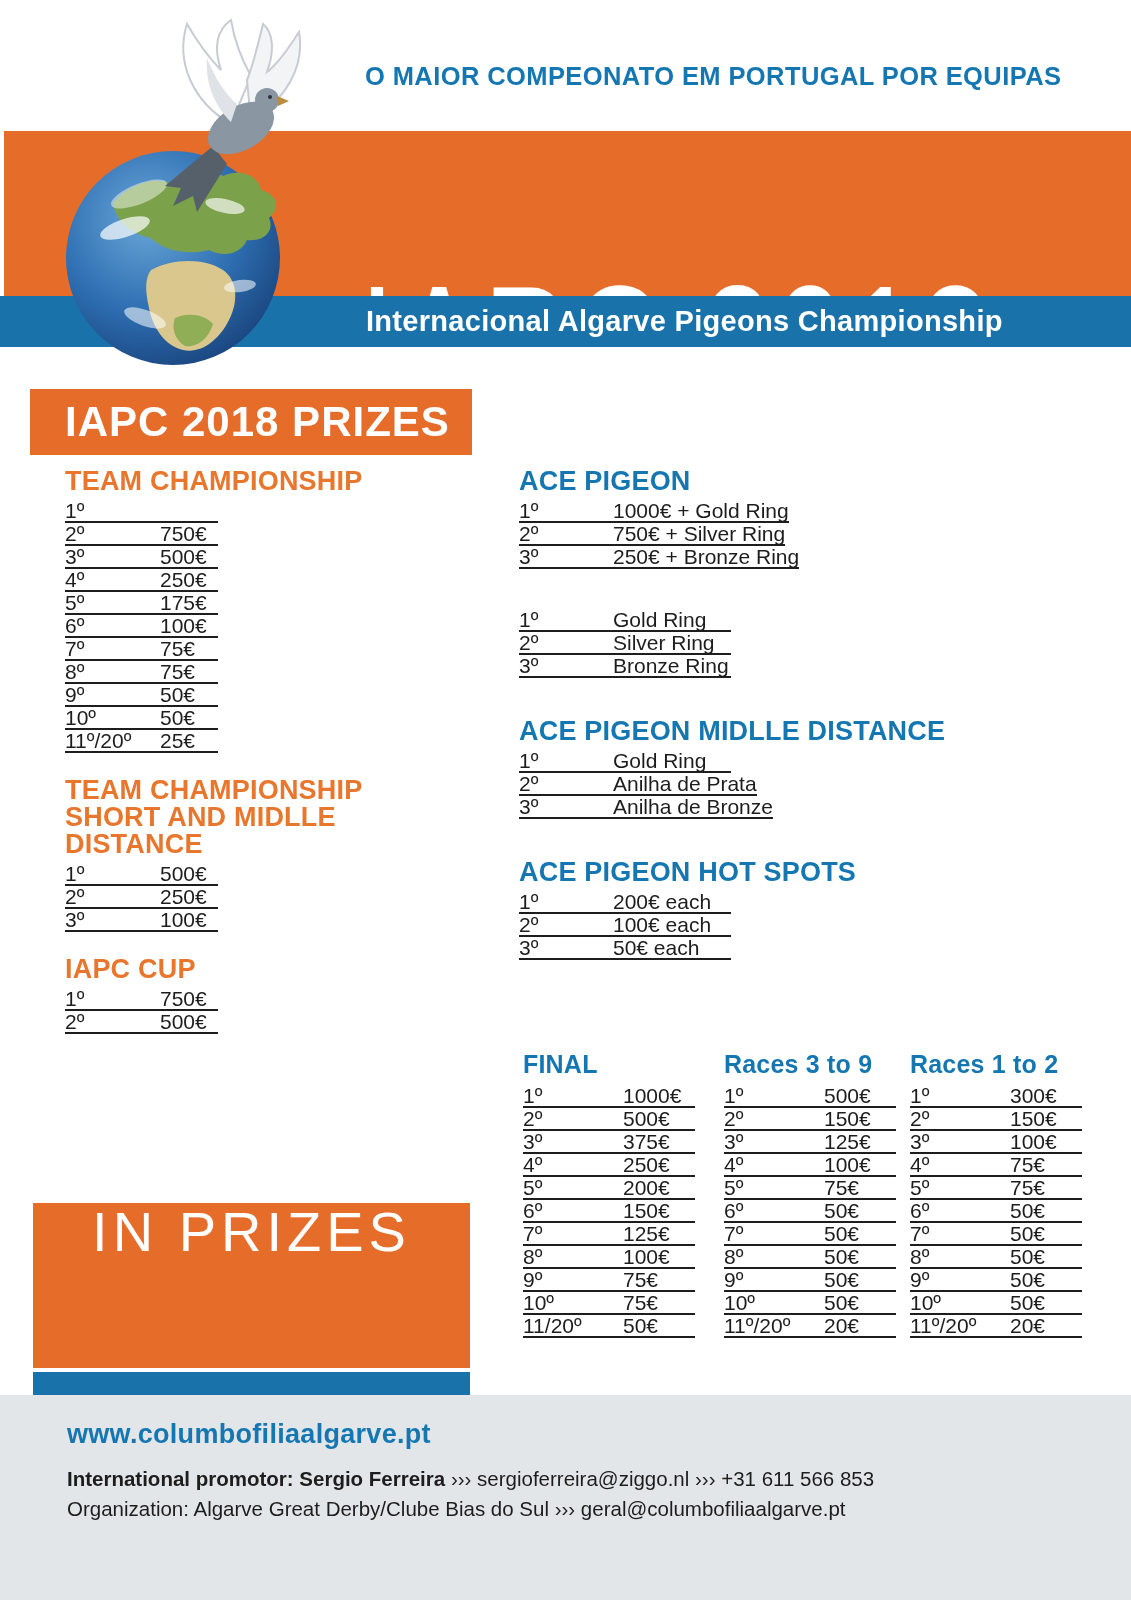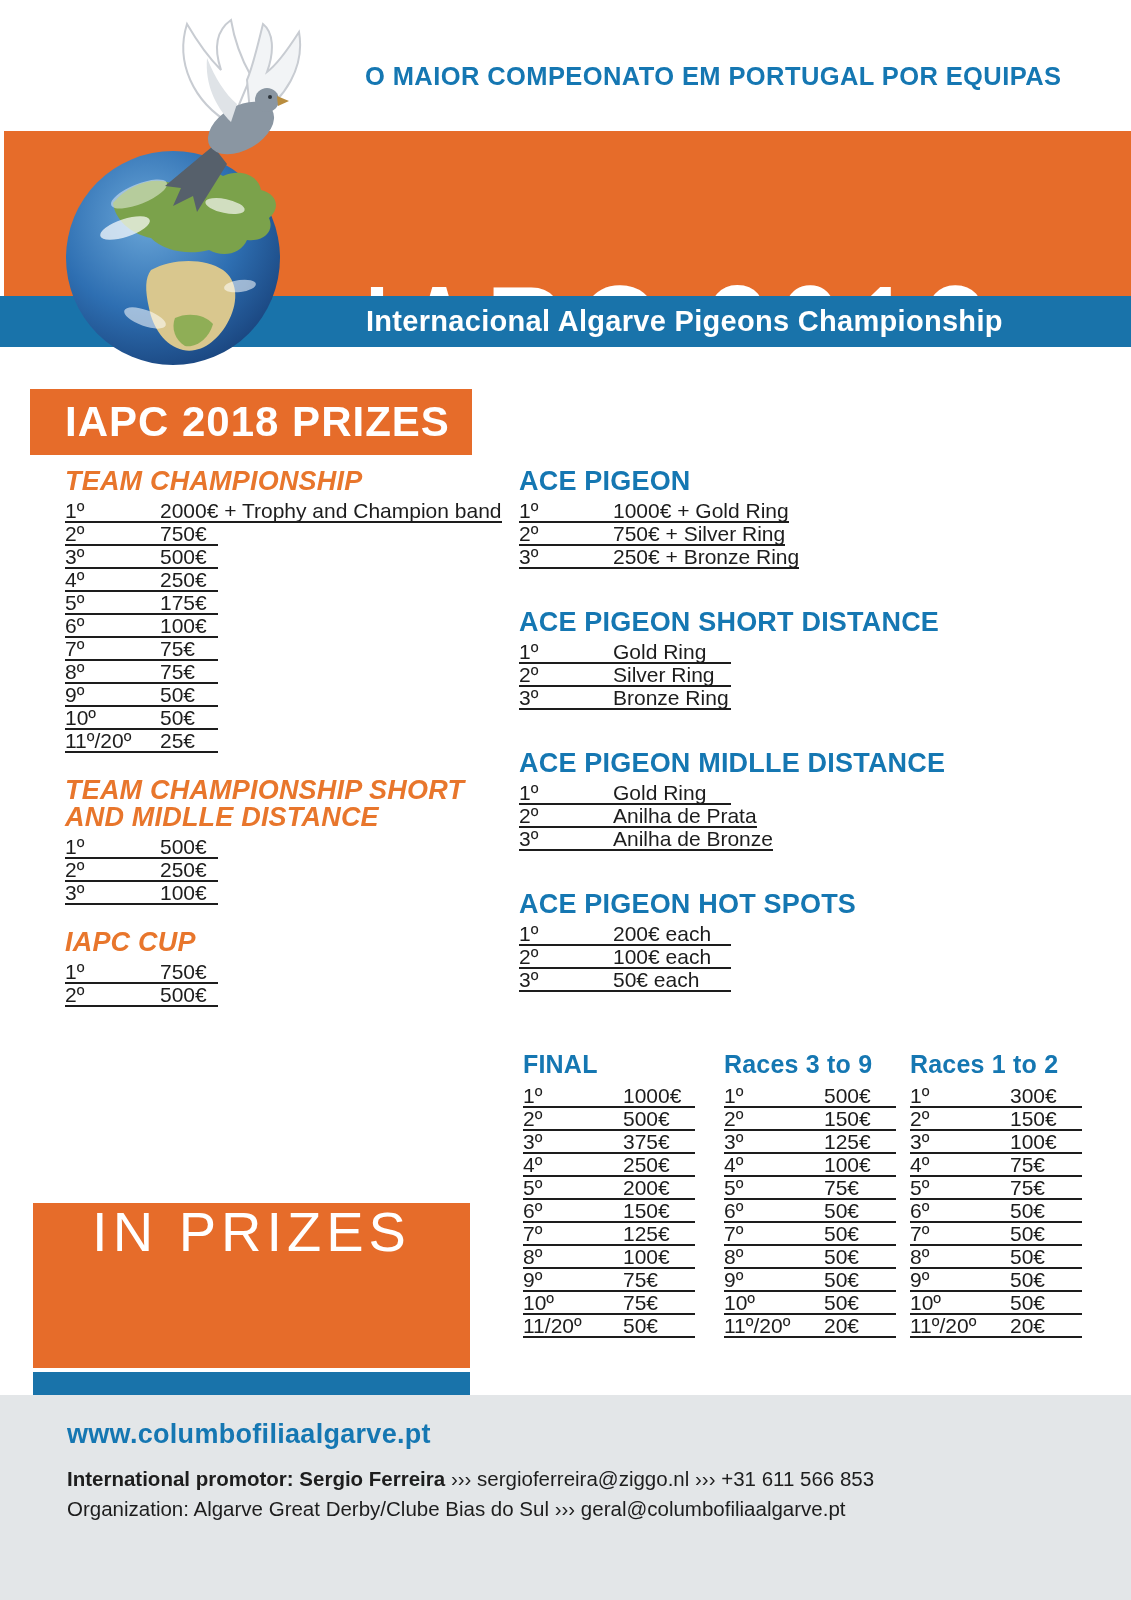--- a/index.html
+++ b/index.html
@@ -37,21 +37,21 @@
   .prizes-title-box span{display:block;padding-left:35px;line-height:66px;font-size:42px;font-weight:bold;
                          color:#ffffff;letter-spacing:1px;white-space:nowrap;}
 
   
   .col-left{position:absolute;left:65px;top:468px;width:452px;}
   .col-right{position:absolute;left:519px;top:468px;width:490px;}
   section{margin:0;padding:0;}
   .col-left section + section{margin-top:24px;}
   .col-right section + section{margin-top:40px;}
   .h{margin:0 0 5px 0;font-size:27px;line-height:27px;font-weight:bold;letter-spacing:0.2px;}
-  .h.orange{color:var(--orange-text);font-style:italic;}
+  .h.orange{color:var(--orange-text);}
   .h.blue{color:var(--blue-text);}
   .h.narrow{max-width:400px;}
 
   .prize-row{display:flex;align-items:baseline;width:max-content;height:23px;border-bottom:2px solid var(--ink);
              font-size:21px;line-height:22px;color:var(--ink);white-space:nowrap;}
   .rank{flex:0 0 95px;}
   .col-left  .prize-row{min-width:153px;}
   .col-right .prize-row{min-width:212px;}
   .col-right .rank{flex-basis:94px;}
 
@@ -129,21 +129,20 @@
   <div class="prizes-title-box">
     <span>IAPC 2018 PRIZES</span>
   </div>
 
   <div class="col-left">
     <section>
       <h3 class="h orange">TEAM CHAMPIONSHIP</h3>
       <div class="rows">
           <div class="prize-row">
             <span class="rank">1º</span>
-            <span class="prize">2000€ + Trophy and Champion band</span>
           </div>
           <div class="prize-row">
             <span class="rank">2º</span>
             <span class="prize">750€</span>
           </div>
           <div class="prize-row">
             <span class="rank">3º</span>
             <span class="prize">500€</span>
           </div>
           <div class="prize-row">
@@ -224,21 +223,20 @@
             <span class="rank">2º</span>
             <span class="prize">750€ + Silver Ring</span>
           </div>
           <div class="prize-row">
             <span class="rank">3º</span>
             <span class="prize">250€ + Bronze Ring</span>
           </div>
         </div>
     </section>
     <section>
-      <h3 class="h blue">ACE PIGEON SHORT DISTANCE</h3>
       <div class="rows">
           <div class="prize-row">
             <span class="rank">1º</span>
             <span class="prize">Gold Ring</span>
           </div>
           <div class="prize-row">
             <span class="rank">2º</span>
             <span class="prize">Silver Ring</span>
           </div>
           <div class="prize-row">

